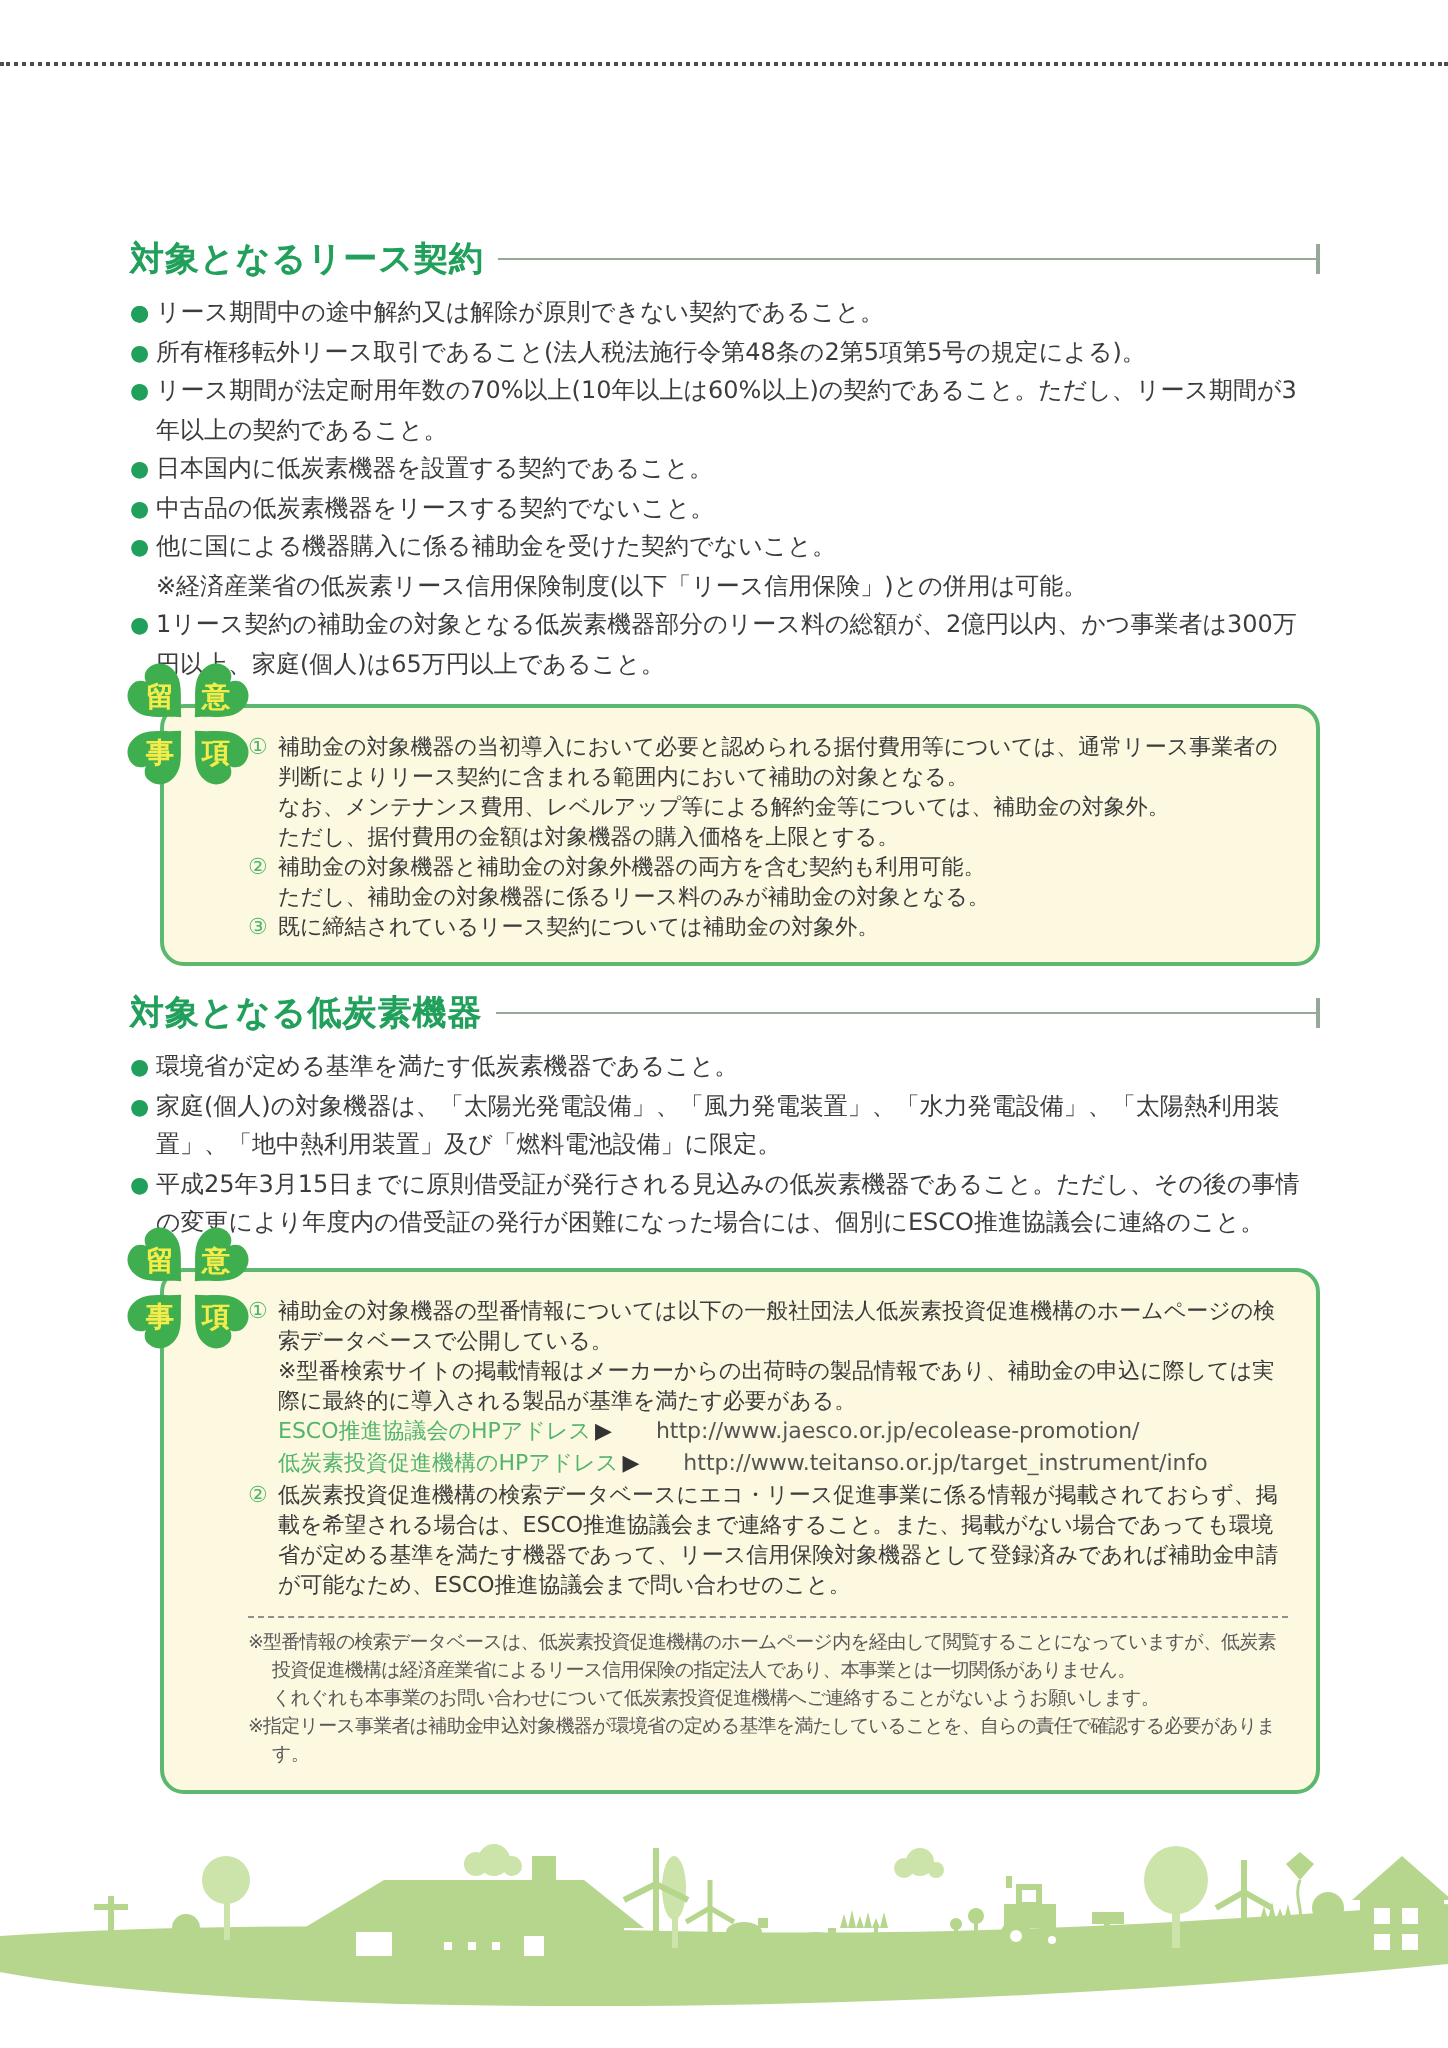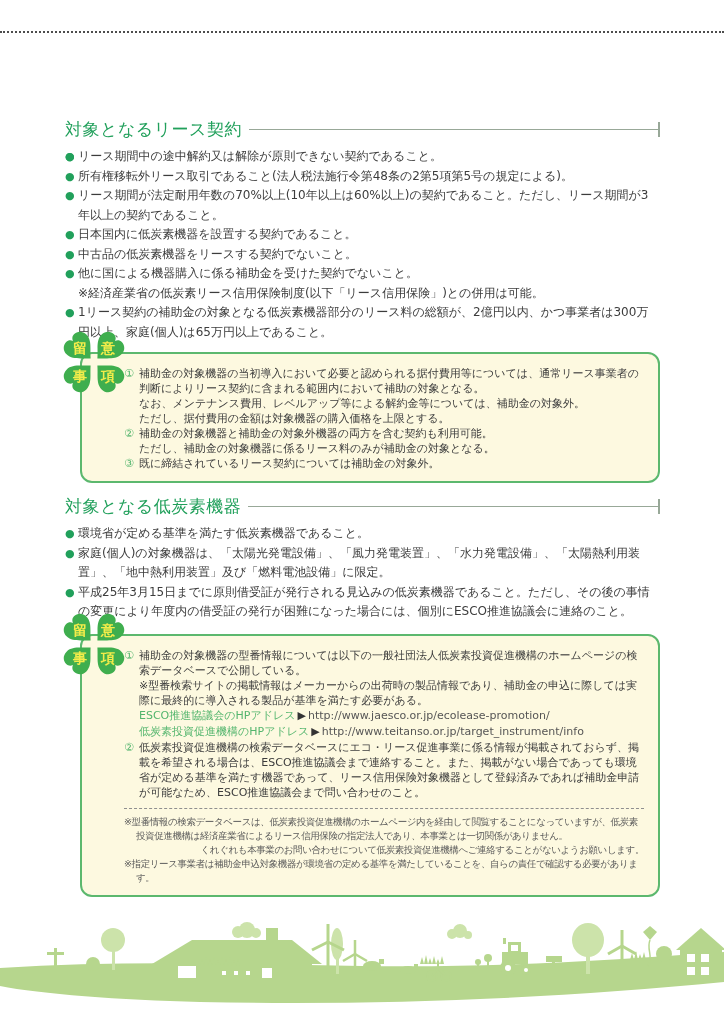--- a/index.html
+++ b/index.html
@@ -11,21 +11,21 @@
     color:#3c3c3c;
   }
   .dotted-rule {
     position:absolute; top:31px; left:0; width:724px; height:0;
     border-top:2px dotted #4d4d4d;
   }
   .content { position:absolute; top:0; left:0; width:724px; padding:118px 64px 0 65px; }
 
   
   .sec-head { display:flex; align-items:center; height:22px; }
-  .sec-title { color:#21a05b; font-weight:normal; font-size:17px; white-space:nowrap; letter-spacing:0.5px; }
+  .sec-title { color:#21a05b; font-weight:bold; font-size:17px; white-space:nowrap; letter-spacing:0.5px; }
   .head-line { flex:1; height:1px; background:#98a898; margin-left:7px; }
   .head-tick { width:2px; height:15px; background:#98a898; }
 
   
   .bullets { margin-top:7px; font-size:12px; line-height:19.5px; color:#3c3c3c; }
   .bullet { position:relative; padding-left:13px; }
   .bullet .dot { position:absolute; left:0; top:0; color:#21a05b; font-size:11px; }
   .bullet-sub { padding-left:13px; }
 
   
@@ -41,26 +41,26 @@
   .clover { position:absolute; left:-17px; top:-21px; width:62px; height:62px; }
 
   .nitem { position:relative; padding-left:15px; font-size:11px; line-height:15px; color:#3c3c3c; }
   .nitem .num { position:absolute; left:0; top:0; color:#53b56d; }
   .nextra { padding-left:15px; font-size:11px; line-height:15px; color:#3c3c3c; }
   .nsub { padding-left:15px; font-size:11px; line-height:15px; color:#3c3c3c; }
 
   .link-line { padding-left:15px; font-size:11px; line-height:16px; }
   .link-label { color:#53b56d; cursor:pointer; }
   .link-arrow { color:#333333; margin:0 2px; }
-  .link-url { color:#555555; cursor:pointer; }
+  .link-url { color:#555555; cursor:pointer;margin-left:20px; }
 
   .note-divider { border-top:1px dashed #8f8f8f; margin:8px 0 6px 0; }
   .fnote { position:relative; font-size:9.5px; line-height:14px; color:#5a5a5a; letter-spacing:-0.4px;
            padding-left:12px; text-indent:-12px; }
-  .fnote-plain { padding-left:12px; text-indent:0;text-align:right; }
+  .fnote-plain { padding-left:12px; text-indent:0; }
 
   .sec2 { margin-top:12px; }
 
   .footer-art { position:absolute; left:0; bottom:8px; width:724px; height:96px; }
 </style>
 </head>
 <body>
 
 <div class="dotted-rule"></div>
 

